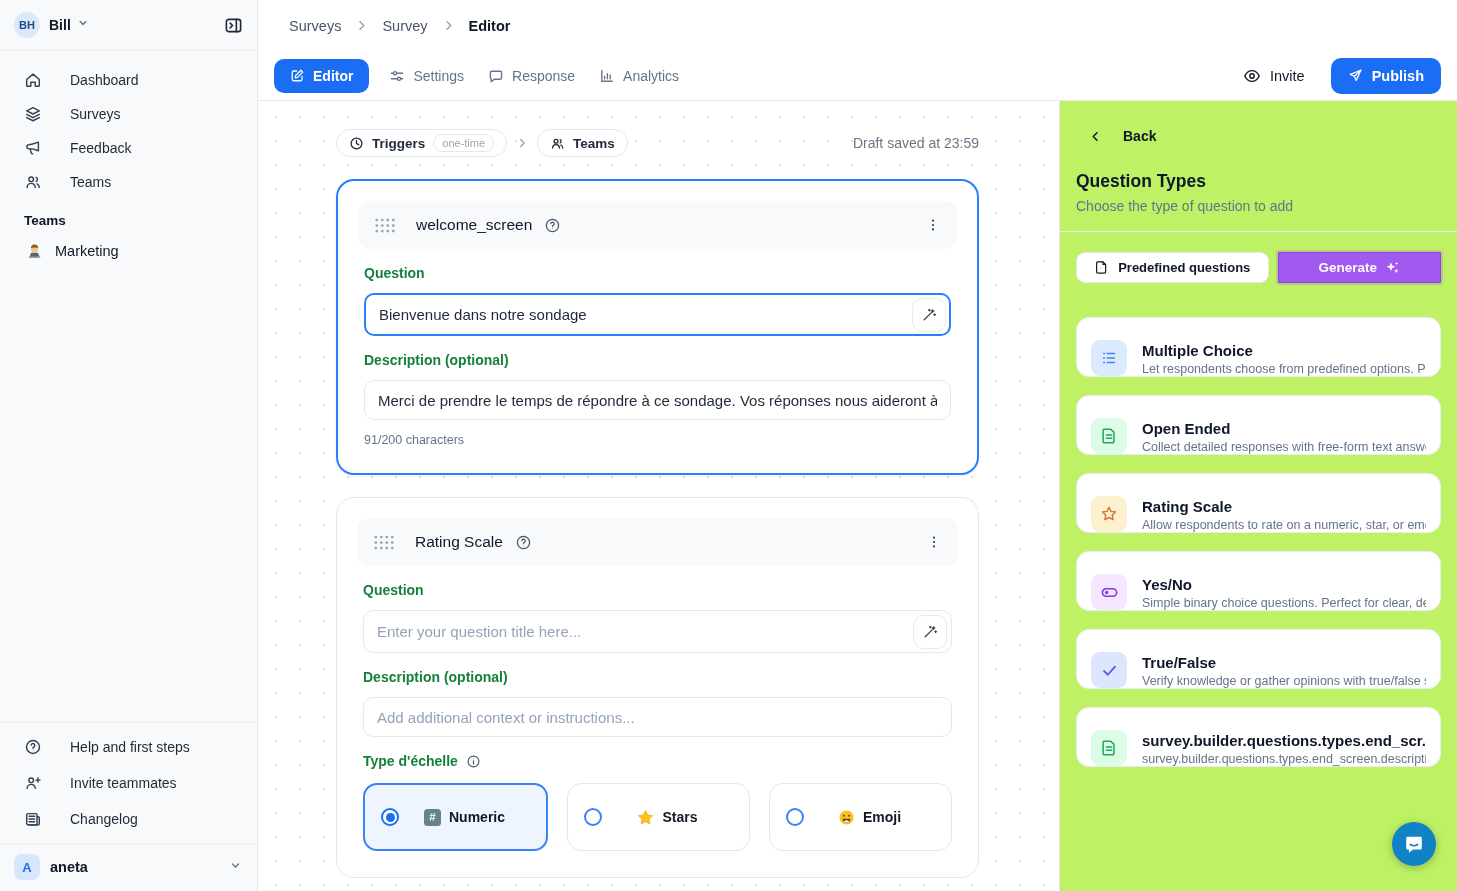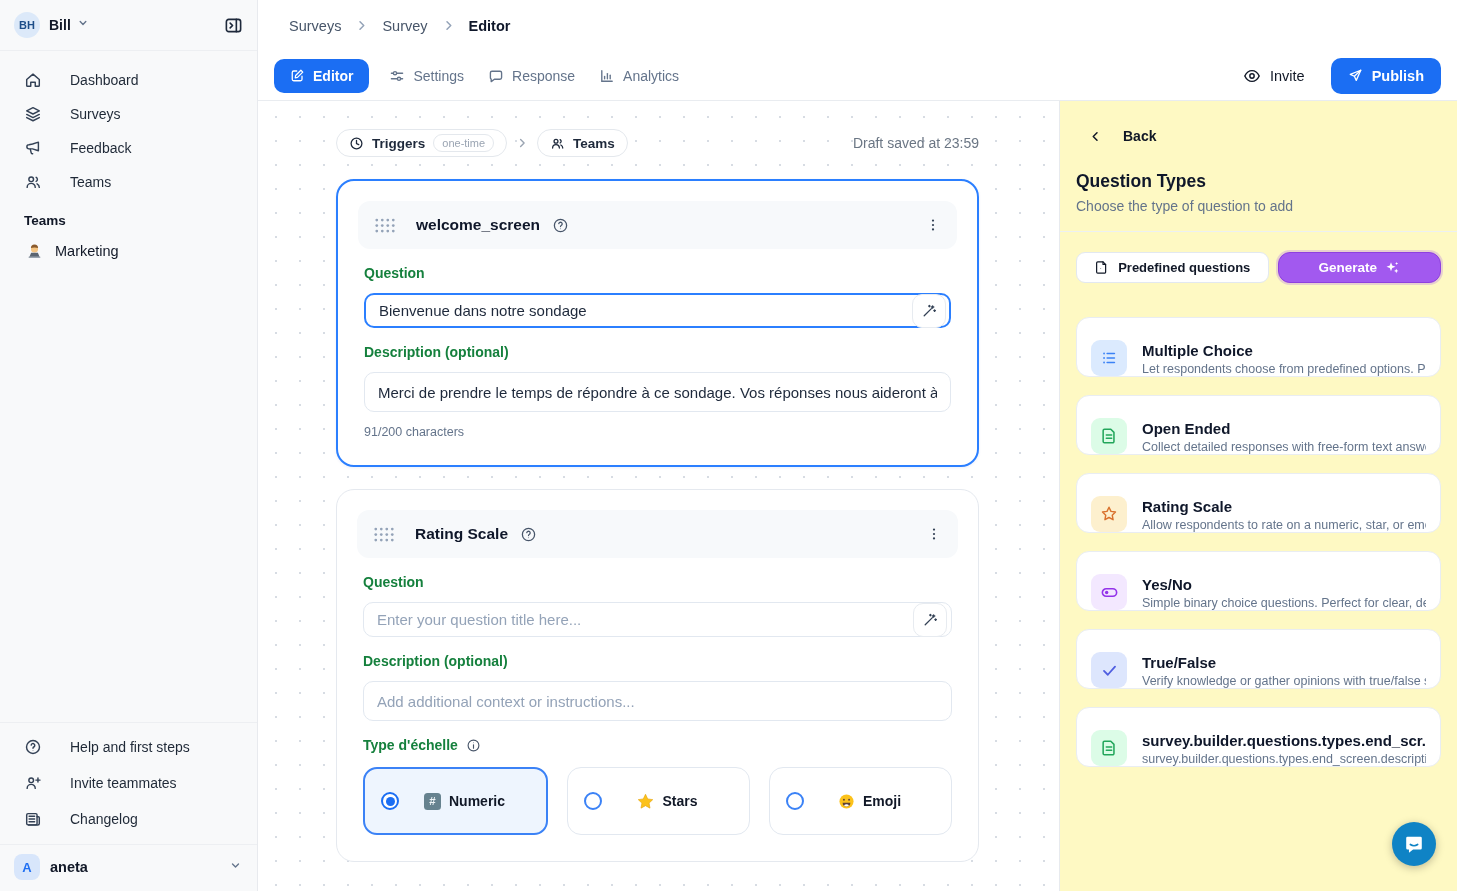--- a/index.html
+++ b/index.html
@@ -50,51 +50,51 @@
   .pill { display:flex; align-items:center; gap:8px; background:#fff; border:1px solid #e4e8ed; border-radius:999px; height:28px; padding:0 12px; font-size:13.5px; font-weight:600; color:#1e293b; cursor:pointer; }
   .pill-badge { border:1px solid #e4e8ed; border-radius:999px; font-size:11px; font-weight:400; color:#9aa4b2; padding:2px 8px; }
   .pill-chev { color:#9aa4b2; margin:0 8px; display:flex; }
   .draft-status { margin-left:auto; font-size:14px; color:#6b7684; }
 
   .qcard { background:#fff; border-radius:18px; margin-top:22px; padding:20px 26px 26px 26px; }
   .qcard.selected { border:2px solid #2b7fff; box-shadow:0 1px 3px rgba(30,64,175,.08); }
   .qcard.plain { border:1px solid #e5e9ef; }
   .qcard-header { background:#f7f9fb; border-radius:12px; height:48px; display:flex; align-items:center; padding:0 16px; margin:0 -6px; }
   .grip { color:#94a3b8; display:flex; cursor:grab; }
-  .qcard-title { font-size:15.5px; font-weight:700; color:#0f172a; margin-left:20px; }
+  .qcard-title { font-size:15.5px; font-weight:400; color:#0f172a; margin-left:20px; }
   .qcard-help { color:#475569; margin-left:12px; display:flex; cursor:pointer; }
   .kebab { margin-left:auto; color:#334155; cursor:pointer; display:flex; }
   .field-label { font-size:14px; font-weight:600; color:#15803d; margin-top:16px; display:flex; align-items:center; gap:8px; }
   .input-wrap { position:relative; margin-top:12px; }
-  .text-input { width:100%; height:35px; border:1px solid #e2e8f0; border-radius:10px; padding:0 52px 0 13px; font-family:inherit; font-size:15px; color:#1e293b; background:#fff; outline:none; }
+  .text-input { width:100%; height:43px; border:1px solid #e2e8f0; border-radius:10px; padding:0 52px 0 13px; font-family:inherit; font-size:15px; color:#1e293b; background:#fff; outline:none; }
   .text-input.focused { border:2px solid #2b7fff; }
   .text-input::placeholder { color:#94a3b8; }
   .text-input.no-wand { padding-right:13px; height:40px; }
   .wand-btn { position:absolute; right:5px; top:50%; transform:translateY(-50%); width:34px; height:34px; background:#fff; border:1px solid #e7ebf0; border-radius:10px; display:flex; align-items:center; justify-content:center; color:#334155; cursor:pointer; }
   .char-count { font-size:12.5px; color:#64748b; margin-top:13px; }
   .info-icon { color:#475569; display:flex; }
 
   .scale-row { display:flex; gap:19px; margin-top:14px; }
   .scale-option { flex:1; height:68px; border:1px solid #e2e8f0; border-radius:14px; background:#fff; display:flex; align-items:center; padding:0 16px; cursor:pointer; }
   .scale-option.selected { border:2px solid #3b82f6; background:#eef5fe; }
   .radio { width:18px; height:18px; border-radius:50%; border:2px solid #3b82f6; background:#fff; flex:none; }
   .radio.checked { border:2px solid #1b6ef3; position:relative; }
   .radio.checked::after { content:""; position:absolute; inset:2.5px; border-radius:50%; background:#1b6ef3; }
   .scale-center { flex:1; display:flex; align-items:center; justify-content:center; gap:8px; font-size:14px; font-weight:600; color:#111827; }
   .keycap { width:17px; height:17px; border-radius:3.5px; background:#66828f; color:#eef3f6; font-size:11.5px; font-weight:700; display:flex; align-items:center; justify-content:center; }
 
   
-  .panel { width:398px; min-width:398px; background:#fef9c3; border-left:1px solid #e7eaee; display:flex; flex-direction:column; }
+  .panel { width:398px; min-width:398px; background:#bef264; border-left:1px solid #e7eaee; display:flex; flex-direction:column; }
   .panel-back { display:flex; align-items:center; gap:20px; padding:27px 16px 0 28px; font-size:14px; font-weight:600; color:#111827; cursor:pointer; }
   .panel-title { font-size:17.5px; font-weight:700; color:#0f172a; padding:27px 16px 0 16px; }
   .panel-sub { font-size:14px; color:#64748b; padding:6px 16px 0 16px; }
   .panel-divider { border-top:1px solid #ecf0f3; margin-top:17px; }
   .panel-actions { display:flex; gap:9px; padding:20px 16px 8px 16px; }
   .predef-btn { flex:1.18; height:31px; background:#fff; border:1px solid #e2e8f0; border-radius:9px; display:flex; align-items:center; justify-content:center; gap:9px; font-family:inherit; font-size:13px; font-weight:600; color:#111827; cursor:pointer; }
-  .generate-btn { flex:1; height:31px; background:#a259ef; border:1px solid #8e3fe0; border-radius:12px; display:flex; align-items:center; justify-content:center; gap:8px; font-family:inherit; font-size:13.5px; font-weight:600; color:#fff; cursor:pointer; box-shadow:0 0 0 2px rgba(162,89,239,.25); }
+  .generate-btn { flex:1; height:31px; background:#a259ef; border:1px solid #8e3fe0; border-radius:1px; display:flex; align-items:center; justify-content:center; gap:8px; font-family:inherit; font-size:13.5px; font-weight:600; color:#fff; cursor:pointer; box-shadow:0 0 0 2px rgba(162,89,239,.25); }
   .type-list { padding:26px 16px 0 16px; display:flex; flex-direction:column; gap:18px; }
   .type-card { height:60px; border:1px solid #e9edf2; border-radius:13px; background:#fff; display:flex; align-items:flex-end; padding:0 14px; gap:15px; cursor:pointer; }
   .type-icon-tile { width:36px; height:36px; border-radius:9px; display:flex; align-items:center; justify-content:center; flex:none; }
   .type-text { min-width:0; }
   .type-title { font-size:15px; font-weight:700; color:#0f172a; white-space:nowrap; overflow:hidden; }
   .type-desc { font-size:12.5px; color:#64748b; margin-top:3px; white-space:nowrap; overflow:hidden; }
 
   
   .chat-launcher { position:fixed; right:21px; bottom:25px; width:44px; height:44px; border-radius:50%; background:#0f83c5; display:flex; align-items:center; justify-content:center; cursor:pointer; box-shadow:0 2px 8px rgba(0,0,0,.25); }
 </style>

